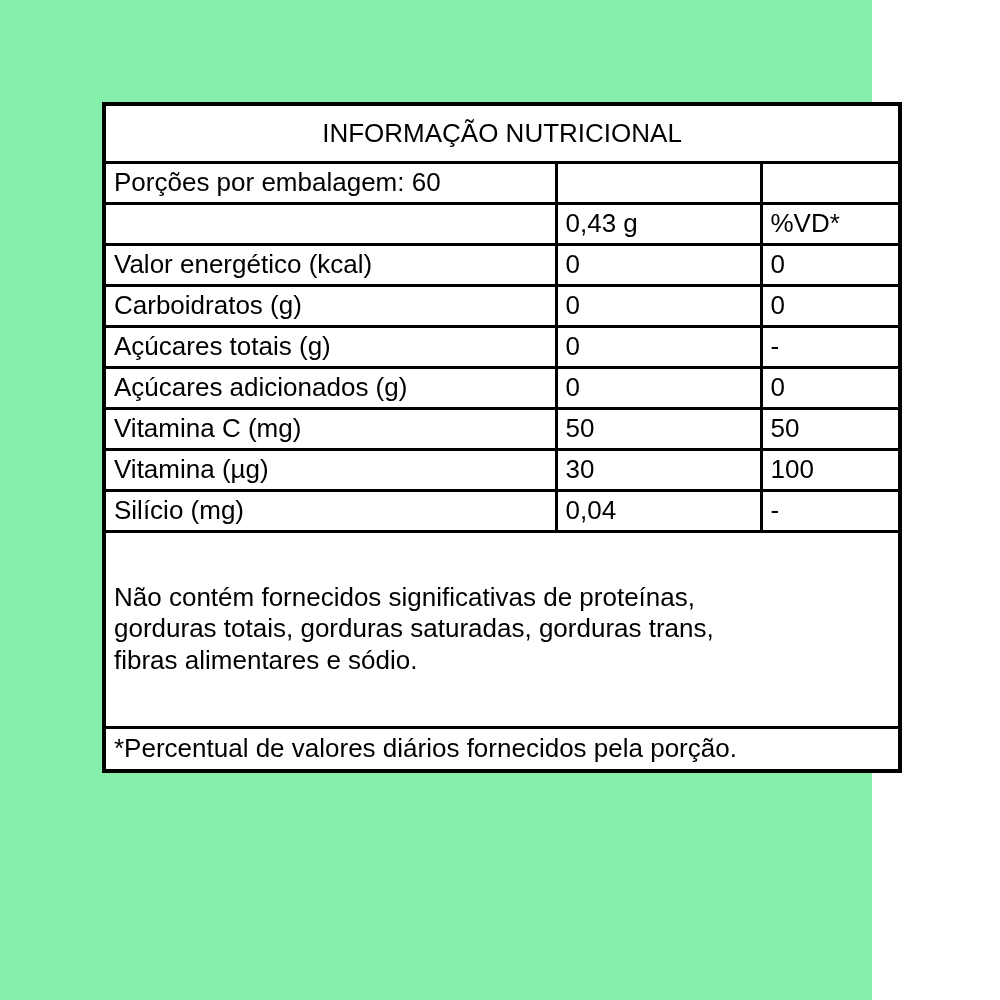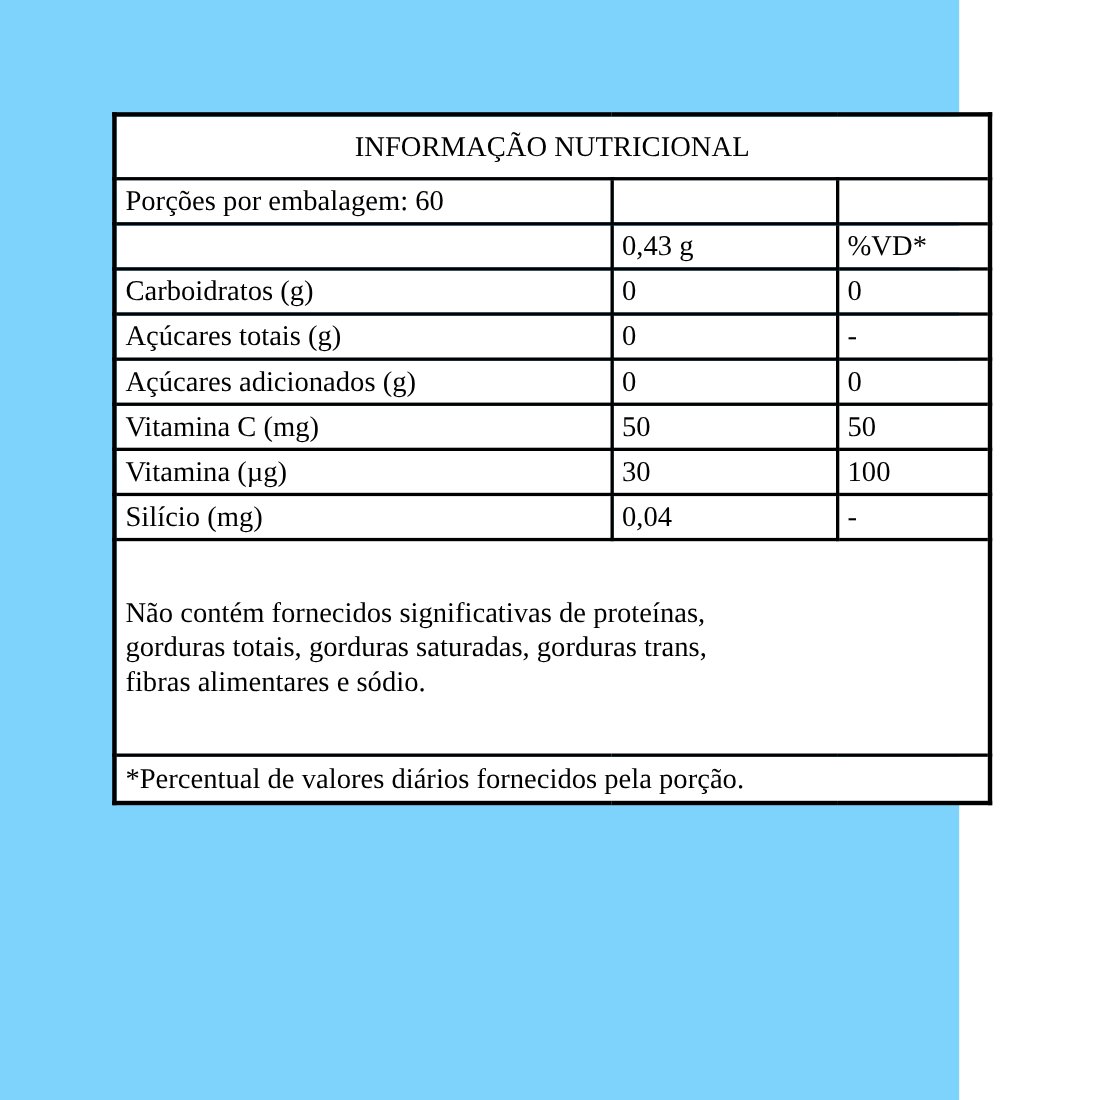--- a/index.html
+++ b/index.html
@@ -8,22 +8,21 @@
     background: #ffffff;
     width: 1000px;
     height: 1000px;
     font-family: "Liberation Sans", sans-serif;
     color: #000000;
   }
   .stage {
     position: relative;
     width: 872px;
     height: 1000px;
-    background: #7dd3fc;
-    font-family: Liberation Serif, serif;
+    background: #86efac;
   }
   table.nutrition {
     position: absolute;
     left: 102px;
     top: 102px;
     width: 796px;
     border-collapse: collapse;
     table-layout: fixed;
     border: 4px solid #000000;
   }
@@ -84,20 +83,25 @@
       <td></td>
     </tr>
 
 
     <tr class="r">
       <td></td>
       <td class="num">0,43 g</td>
       <td class="num">%VD*</td>
     </tr>
 
+    <tr class="r">
+      <td>Valor energético (kcal)</td>
+      <td class="num">0</td>
+      <td class="num">0</td>
+    </tr>
 
     <tr class="r">
       <td>Carboidratos (g)</td>
       <td class="num">0</td>
       <td class="num">0</td>
     </tr>
 
     <tr class="r">
       <td class="indent-1">Açúcares totais (g)</td>
       <td class="num">0</td>

